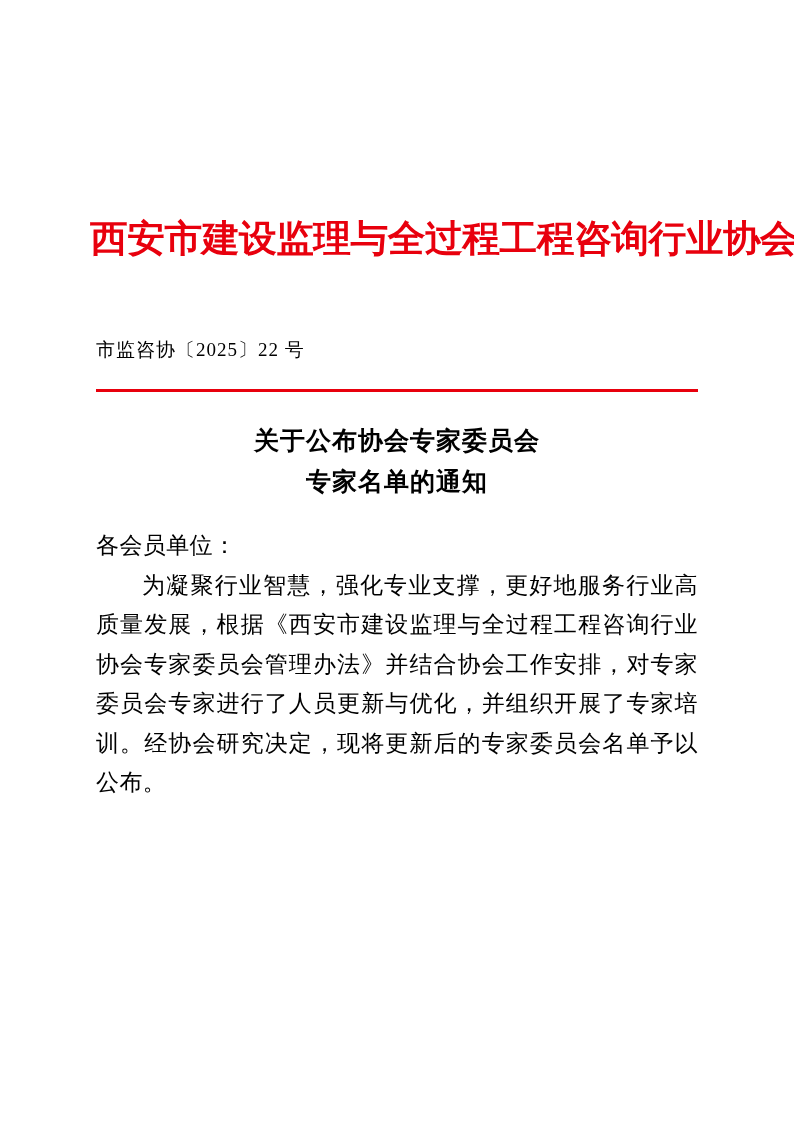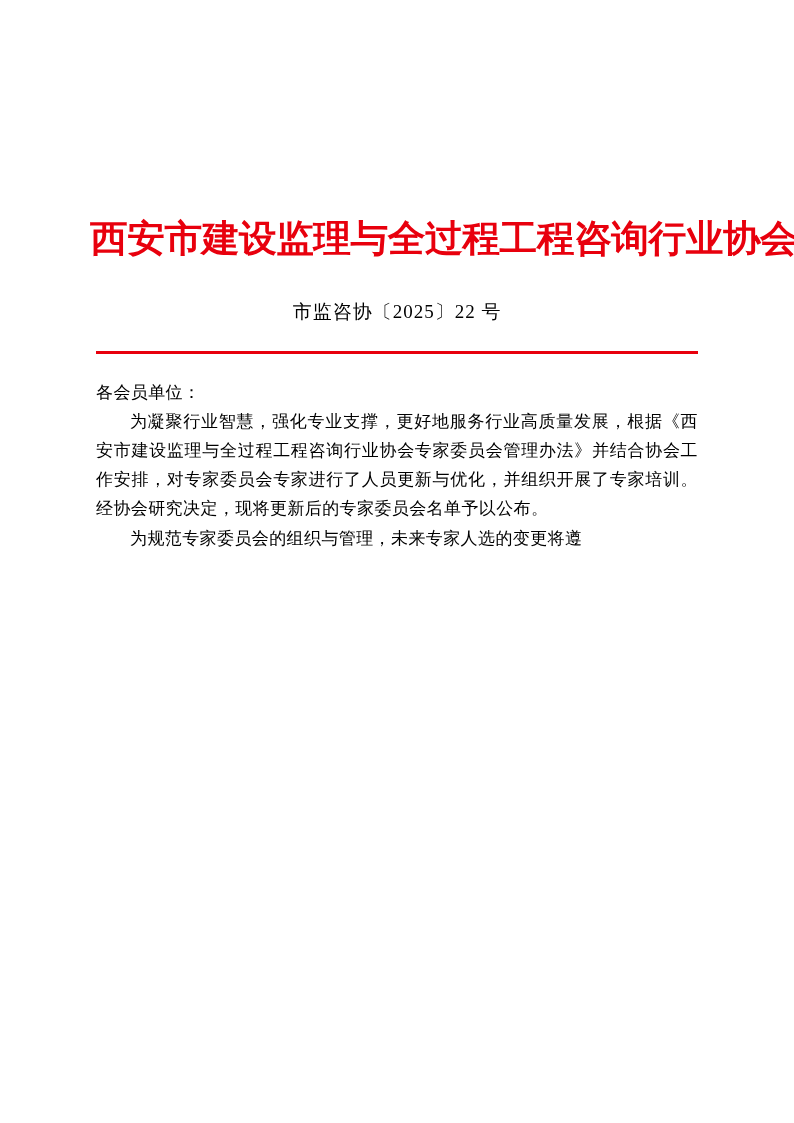--- a/index.html
+++ b/index.html
@@ -31,22 +31,22 @@
     font-family: "DejaVu Sans", "Liberation Sans", sans-serif;
     font-weight: bold;
     font-size: 37px;
     letter-spacing: -0.5px;
     line-height: 1.15;
     white-space: nowrap;
     transform: scaleX(1.02);
     transform-origin: center;
   }
   .doc-number {
-    text-align: center;
-    margin-top: 38px;
+    text-align: left;
+    margin-top: 76px;
     font-size: 19px;
     letter-spacing: 1px;
     font-family: "Liberation Serif", "DejaVu Serif", serif;
   }
   .red-rule {
     margin-top: 26px;
     height: 3px;
     background: #e8000d;
     width: 100%;
   }
@@ -57,21 +57,21 @@
     font-weight: bold;
     line-height: 1.65;
     letter-spacing: 1px;
     font-family: "DejaVu Serif", "Liberation Serif", serif;
   }
   .doc-title .line {
     display: block;
   }
   .body-text {
     margin-top: 24px;
-    font-size: 17px;
+    font-size: 23px;
     line-height: 1.72;
     letter-spacing: 0.4px;
     text-align: justify;
     font-family: "DejaVu Serif", "Liberation Serif", serif;
   }
   .body-text p {
     margin: 0;
   }
   .body-text p.indent {
     text-indent: 2em;
@@ -87,20 +87,23 @@
 <div class="page">
 
   <div class="doc-header">
     <div class="doc-header-title">西安市建设监理与全过程工程咨询行业协会文件</div>
   </div>
 
   <div class="doc-number">市监咨协〔2025〕22 号</div>
 
   <div class="red-rule"></div>
 
+  <div class="doc-title">
+    <span class="line">关于公布协会专家委员会</span>
+    <span class="line">专家名单的通知</span>
+  </div>
 
   <div class="body-text">
     <p class="salutation">各会员单位：</p>
     <p class="indent">为凝聚行业智慧，强化专业支撑，更好地服务行业高质量发展，根据《西安市建设监理与全过程工程咨询行业协会专家委员会管理办法》并结合协会工作安排，对专家委员会专家进行了人员更新与优化，并组织开展了专家培训。经协会研究决定，现将更新后的专家委员会名单予以公布。</p>
-    <p class="indent">为规范专家委员会的组织与管理，未来专家人选的变更将遵</p>
   </div>
 
 </div>
 
 </body></html>

